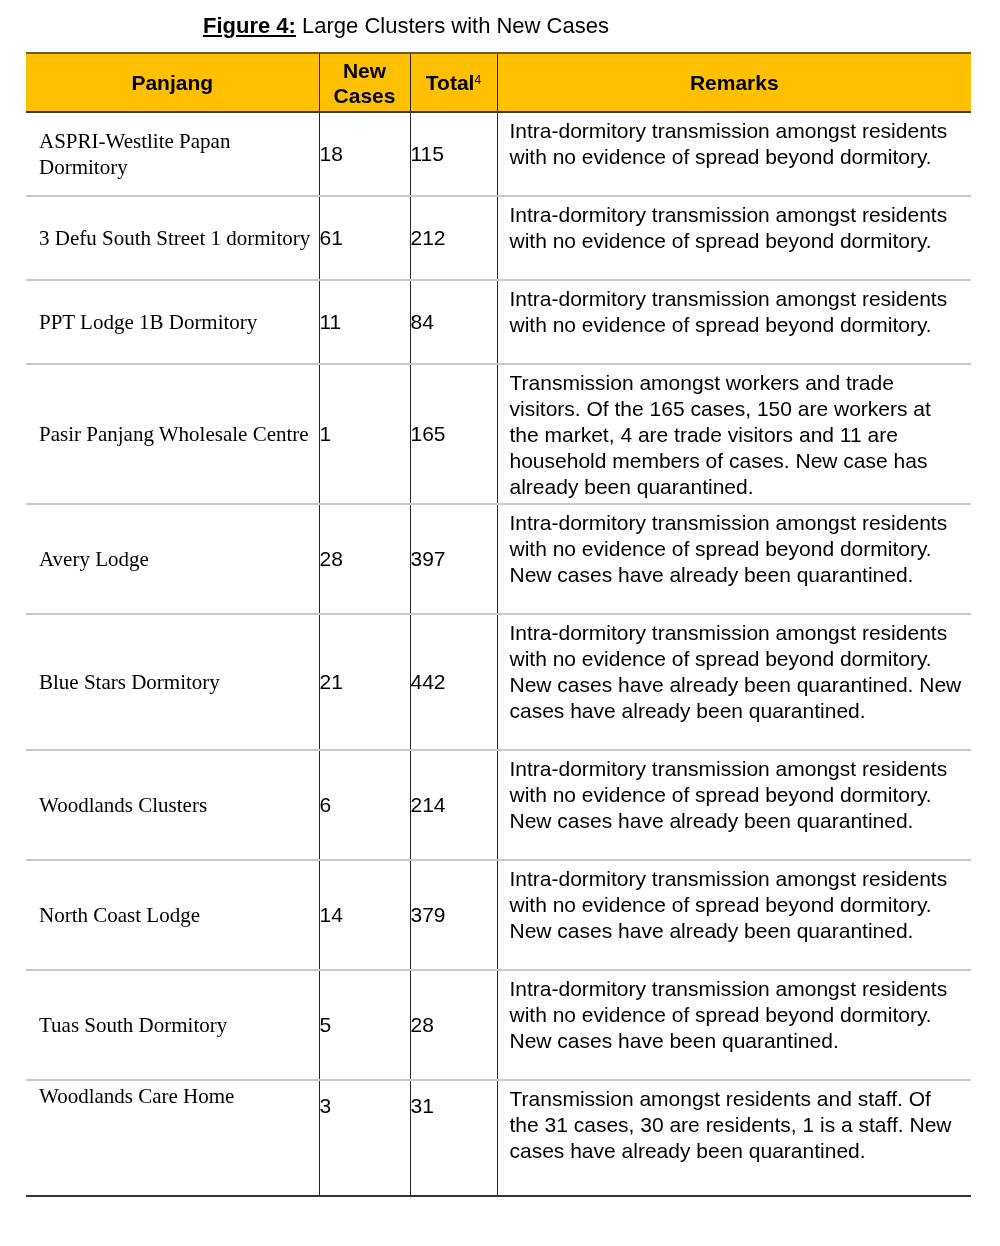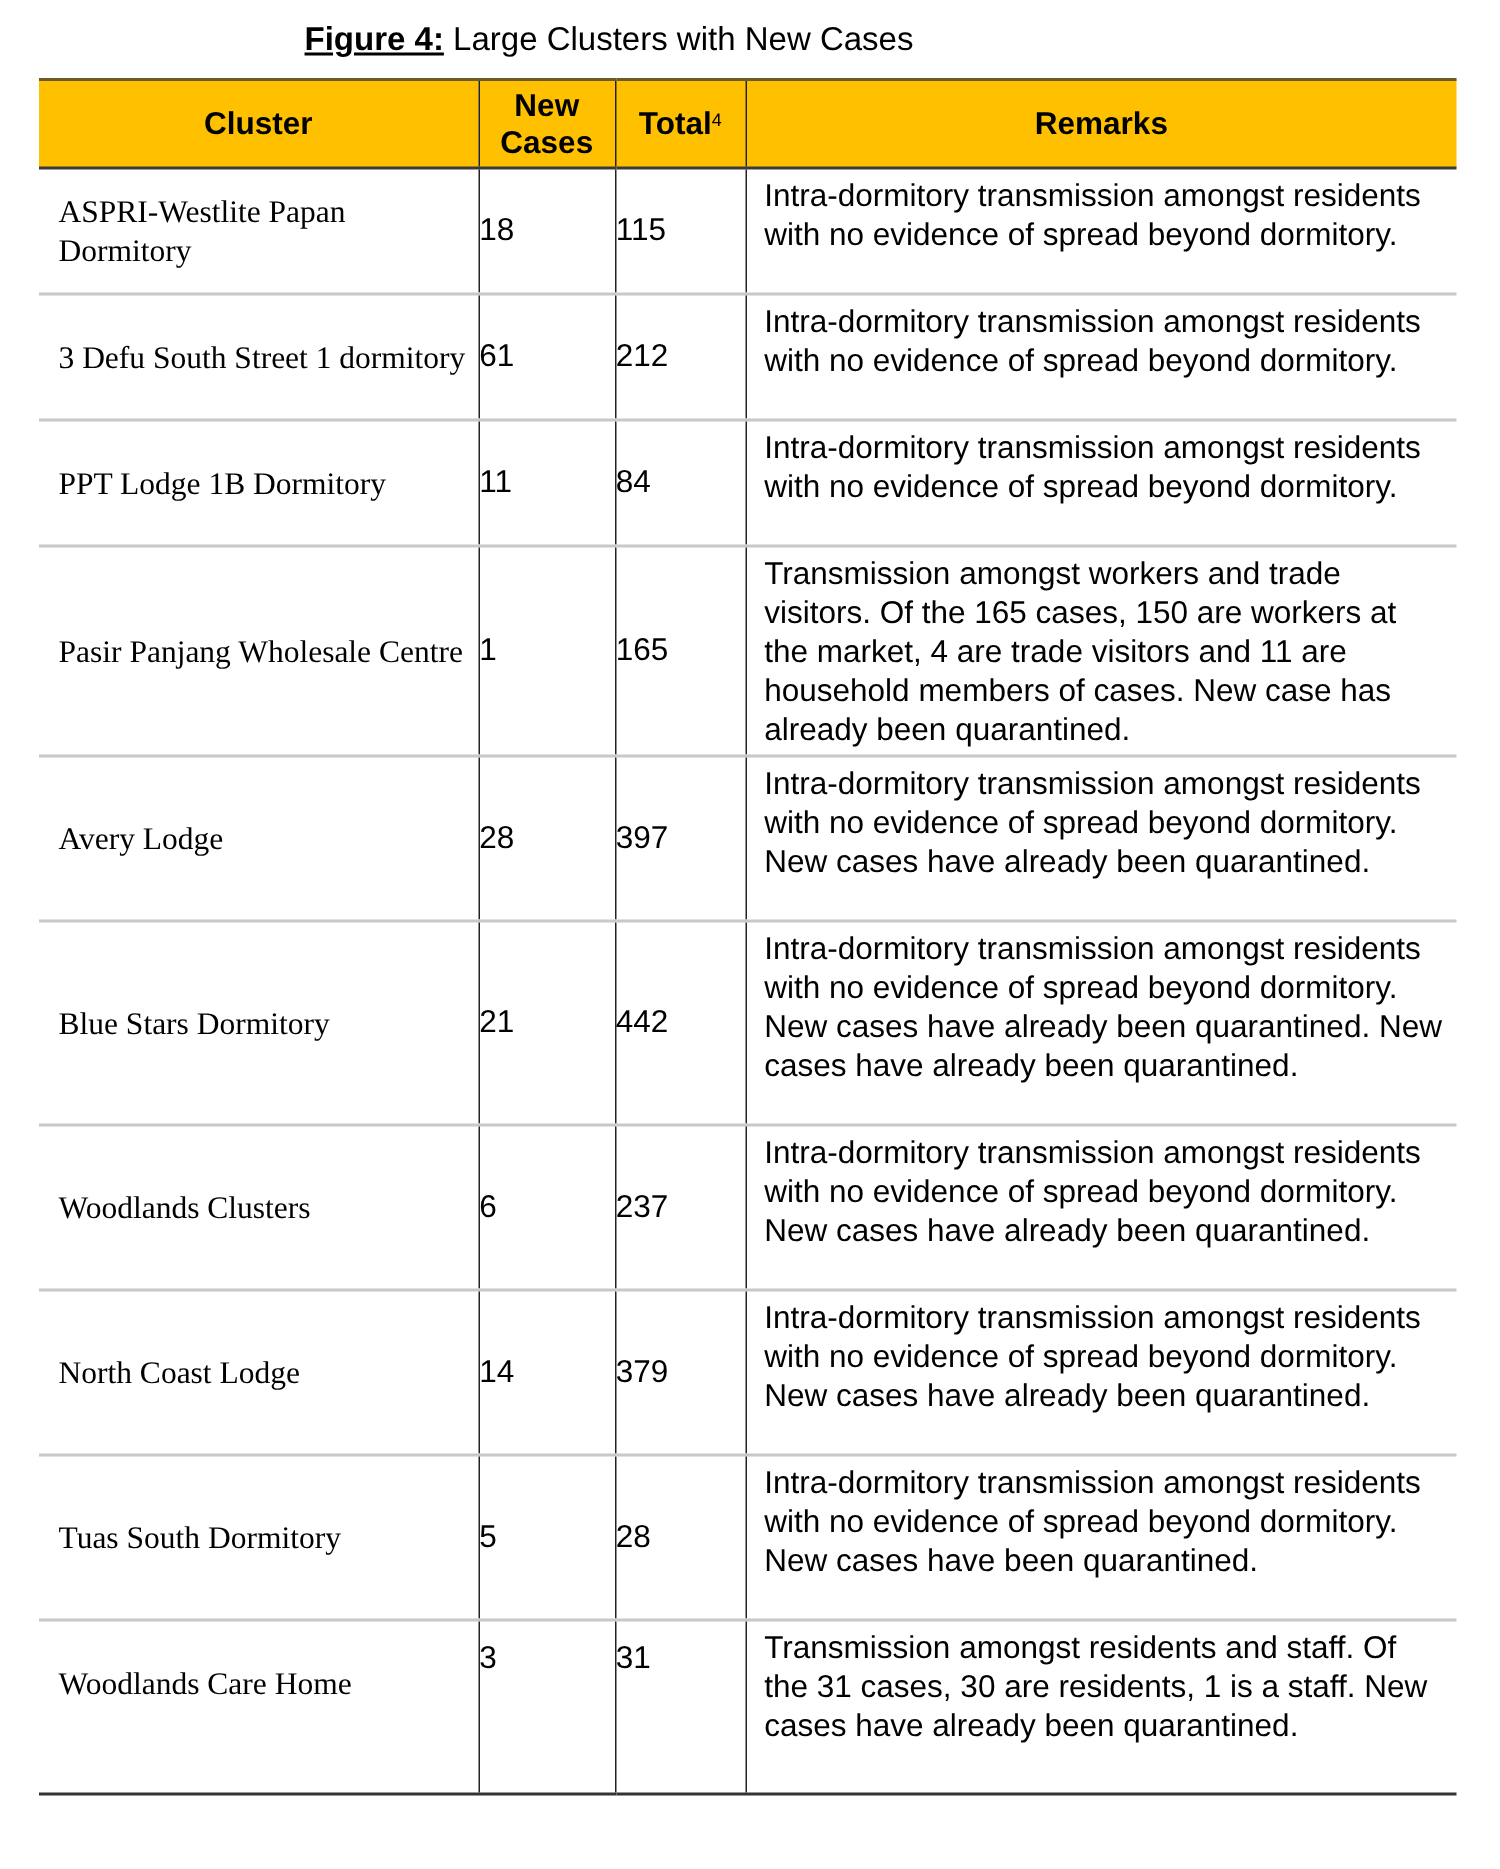--- a/index.html
+++ b/index.html
@@ -29,41 +29,41 @@
     thead th sup { font-size: 12px; font-weight: normal; vertical-align: top; position: relative; top: -2px; }
     tbody td {
       font-size: 21px; line-height: 26px; padding: 0; vertical-align: middle;
       border-bottom: 2px solid #c8c8c8;
     }
     tbody tr:last-child td { border-bottom: 2px solid #333; }
     tbody td + td { border-left: 1.5px solid #222; }
     td.name { padding-left: 13px; padding-right: 8px; font-family: Liberation Serif, serif; }
     td.num { text-align: left; }
     td.remarks { padding-left: 12px; padding-right: 6px; vertical-align: top; padding-top: 5px; padding-bottom: 3px; margin-top: 20px; }
-    td.name.top { vertical-align: top; padding-top: 28px; }
+    td.name.top { vertical-align: top; padding-top: 2px; }
     td.num.top { vertical-align: top; padding-top: 12px; }
   </style>
 </head>
 <body>
 
 <div class="fig-title">
   <span class="lead">Figure 4:</span>
   <span>Large Clusters with New Cases</span>
 </div>
 
 <table class="clusters">
   <colgroup>
       <col class="c1">
       <col class="c2">
       <col class="c3">
       <col class="c4">
     </colgroup>
   <thead>
     <tr>
-      <th>Cluster</th>
+      <th>Panjang</th>
       <th><span style="display:inline-block;width:70px;">New Cases</span></th>
       <th><span>Total</span><sup>4</sup></th>
       <th>Remarks</th>
     </tr>
   </thead>
   <tbody id="rows">
       <tr style="height: 84px;">
         <td class="name">ASPRI-Westlite Papan Dormitory</td>
         <td class="num">18</td>
         <td class="num">115</td>
@@ -95,21 +95,21 @@
       </tr>
       <tr style="height: 136px;">
         <td class="name">Blue Stars Dormitory</td>
         <td class="num">21</td>
         <td class="num">442</td>
         <td class="remarks">Intra-dormitory transmission amongst residents with no evidence of spread beyond dormitory. New cases have already been quarantined. New cases have already been quarantined.</td>
       </tr>
       <tr style="height: 110px;">
         <td class="name">Woodlands Clusters</td>
         <td class="num">6</td>
-        <td class="num">237</td>
+        <td class="num">214</td>
         <td class="remarks">Intra-dormitory transmission amongst residents with no evidence of spread beyond dormitory. New cases have already been quarantined.</td>
       </tr>
       <tr style="height: 110px;">
         <td class="name">North Coast Lodge</td>
         <td class="num">14</td>
         <td class="num">379</td>
         <td class="remarks">Intra-dormitory transmission amongst residents with no evidence of spread beyond dormitory. New cases have already been quarantined.</td>
       </tr>
       <tr style="height: 110px;">
         <td class="name">Tuas South Dormitory</td>

